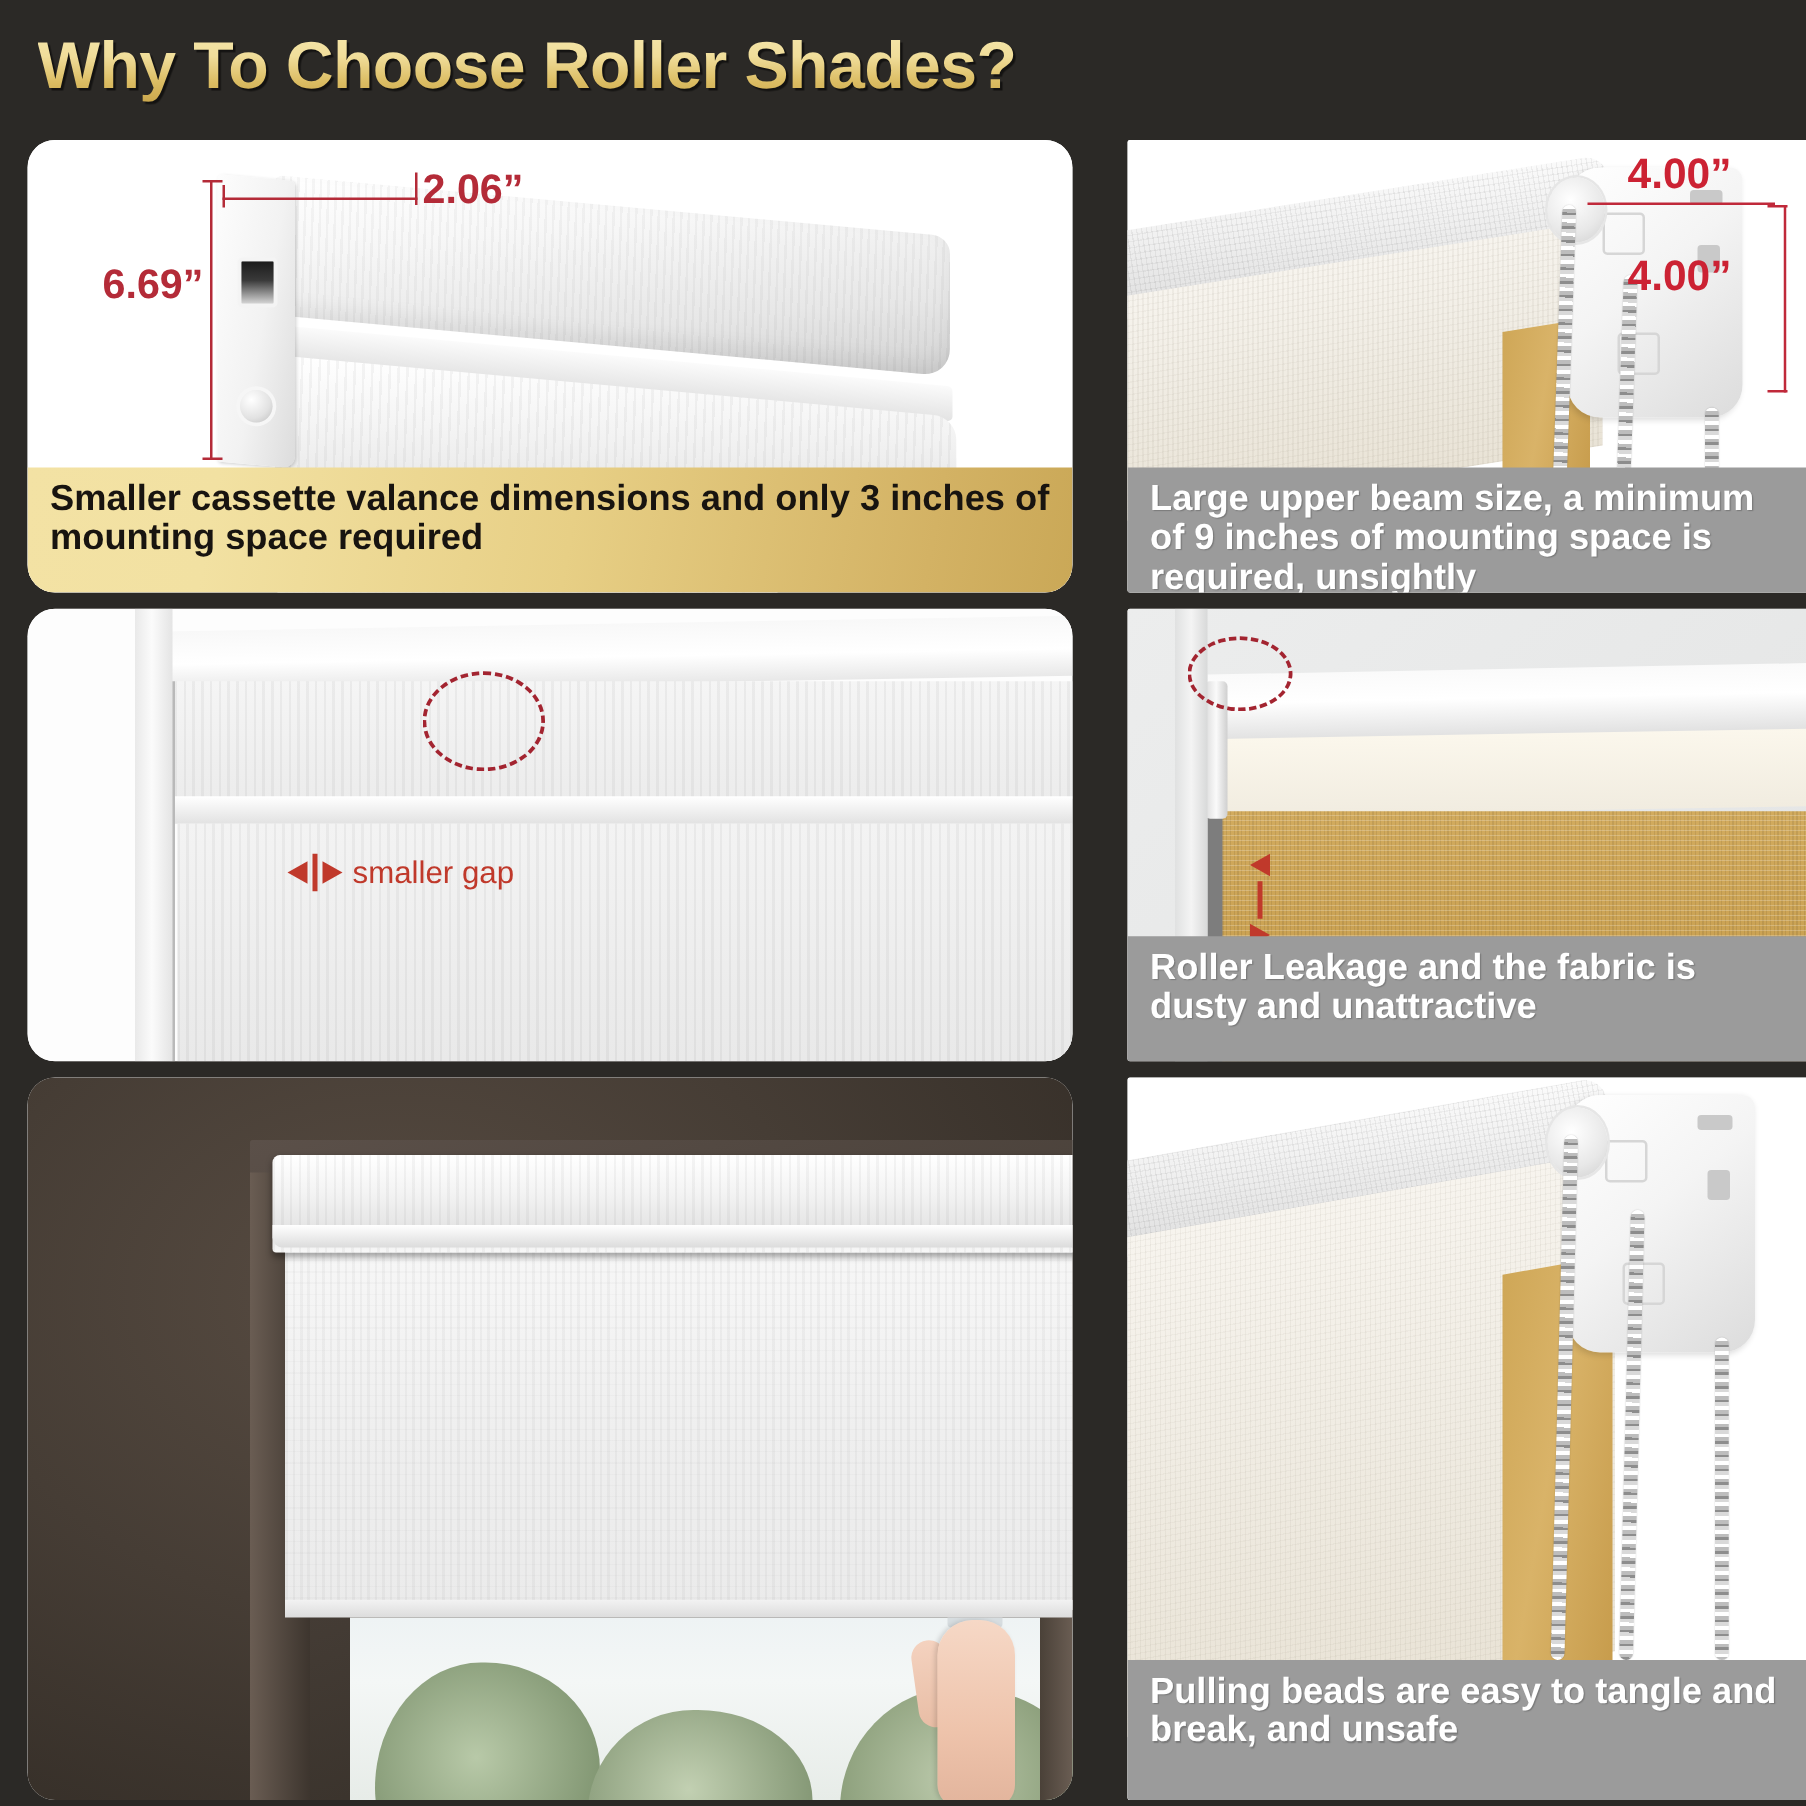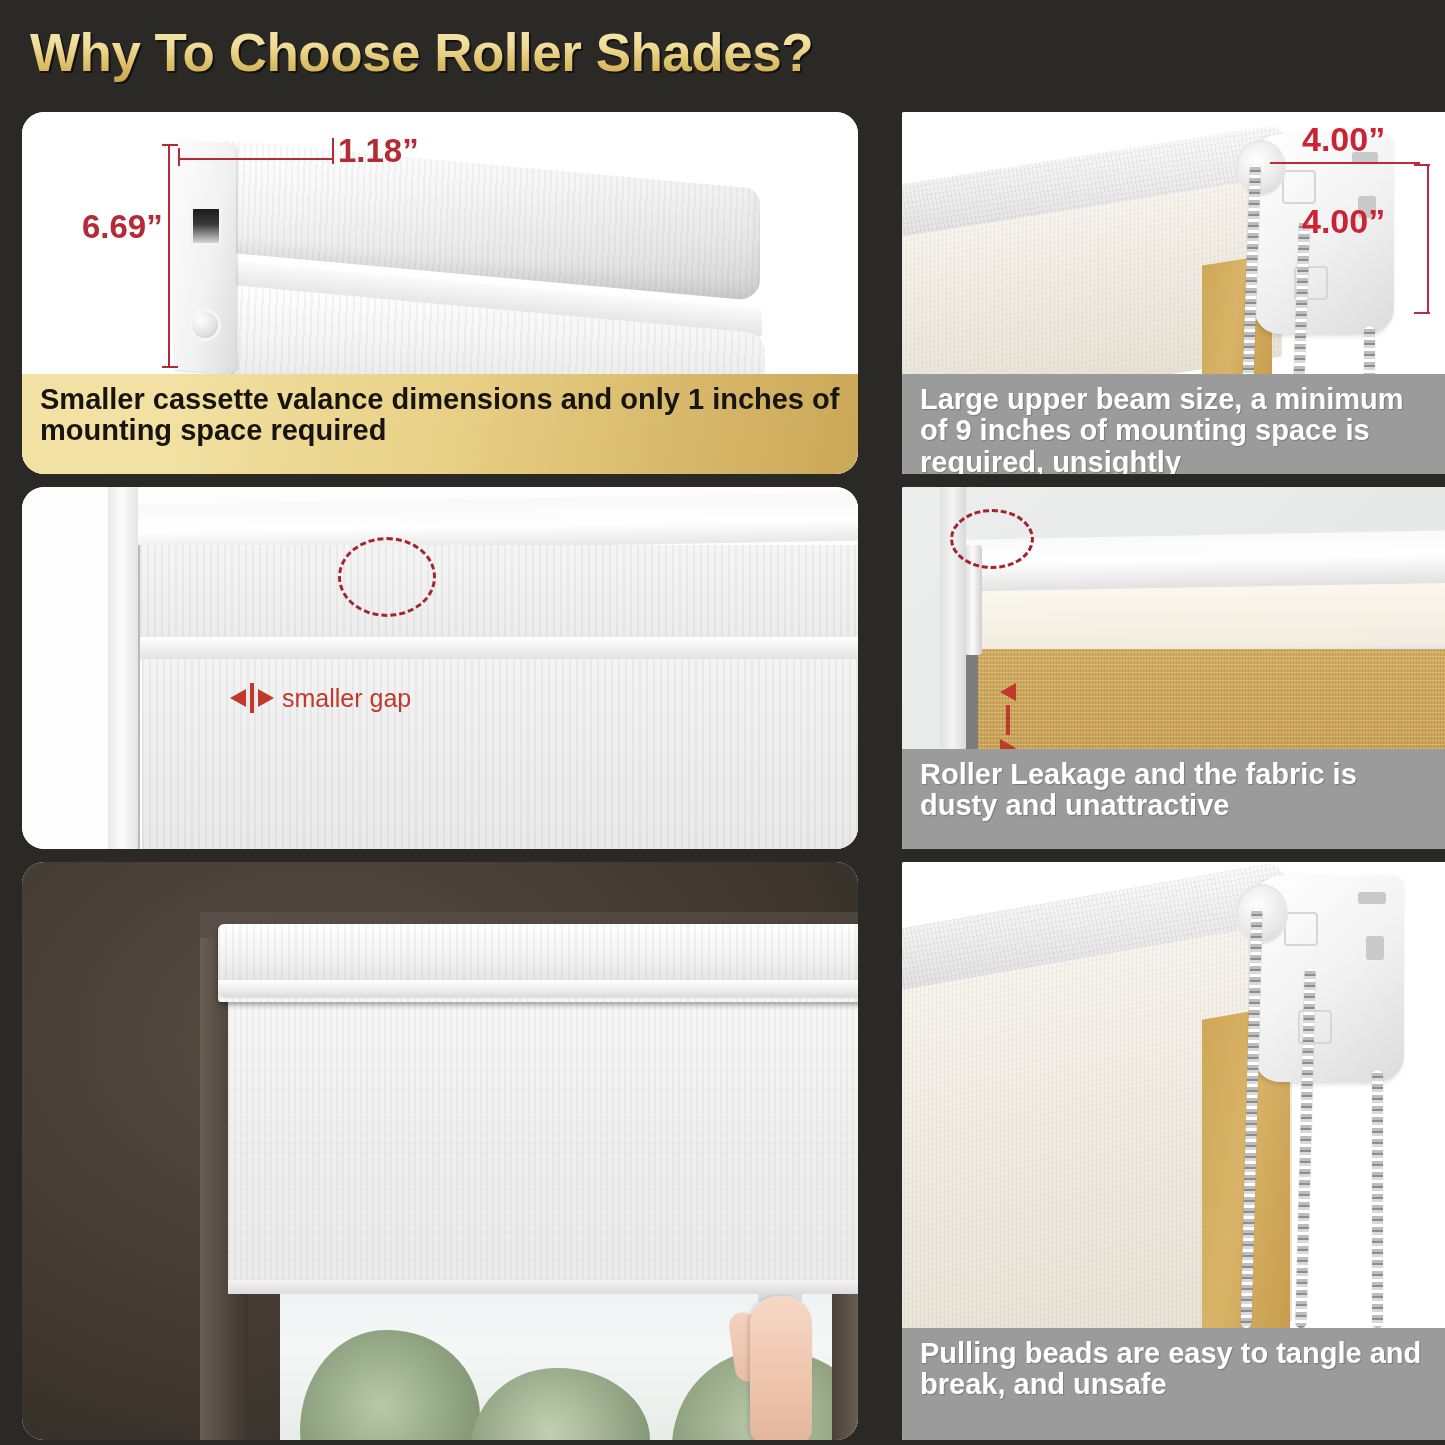--- a/index.html
+++ b/index.html
@@ -324,23 +324,23 @@
           <div class="knob"></div>
 
           <div class="dimline-v" style="left:146px;top:32px;height:224px;"></div>
           <div class="dimtick" style="left:140px;top:32px;"></div>
           <div class="dimtick" style="left:140px;top:254px;"></div>
           <div class="dimtxt" style="left:60px;top:96px;font-size:33px;">6.69”</div>
 
           <div class="dimline-h" style="left:156px;top:46px;width:156px;"></div>
           <div class="dimline-v" style="left:156px;top:36px;height:18px;"></div>
           <div class="dimline-v" style="left:310px;top:26px;height:26px;"></div>
-          <div class="dimtxt" style="left:316px;top:20px;font-size:33px;">1.18”</div>
-        </div>
-        <div class="cap gold">Smaller cassette valance dimensions and only 1 inches of mounting space required</div>
+          <div class="dimtxt" style="left:316px;top:20px;font-size:33px;">2.06”</div>
+        </div>
+        <div class="cap gold">Smaller cassette valance dimensions and only 3 inches of mounting space required</div>
       </div>
 
       <div class="panel right">
         <div class="photo rollerscene">
           <div class="rs-tube" style="left:-30px;top:44px;width:420px;height:70px;transform:rotate(-9deg);"></div>
           <div class="rs-fabric" style="left:-20px;top:96px;width:400px;height:180px;transform:skewY(-9deg);"></div>
           <div class="rs-tan" style="left:300px;top:148px;width:70px;height:140px;transform:skewY(-9deg);"></div>
           <div class="rs-bracket" style="left:352px;top:22px;width:140px;height:200px;">
             <div class="notch" style="left:98px;top:18px;width:26px;height:12px;"></div>
             <div class="notch" style="left:104px;top:62px;width:18px;height:22px;"></div>

